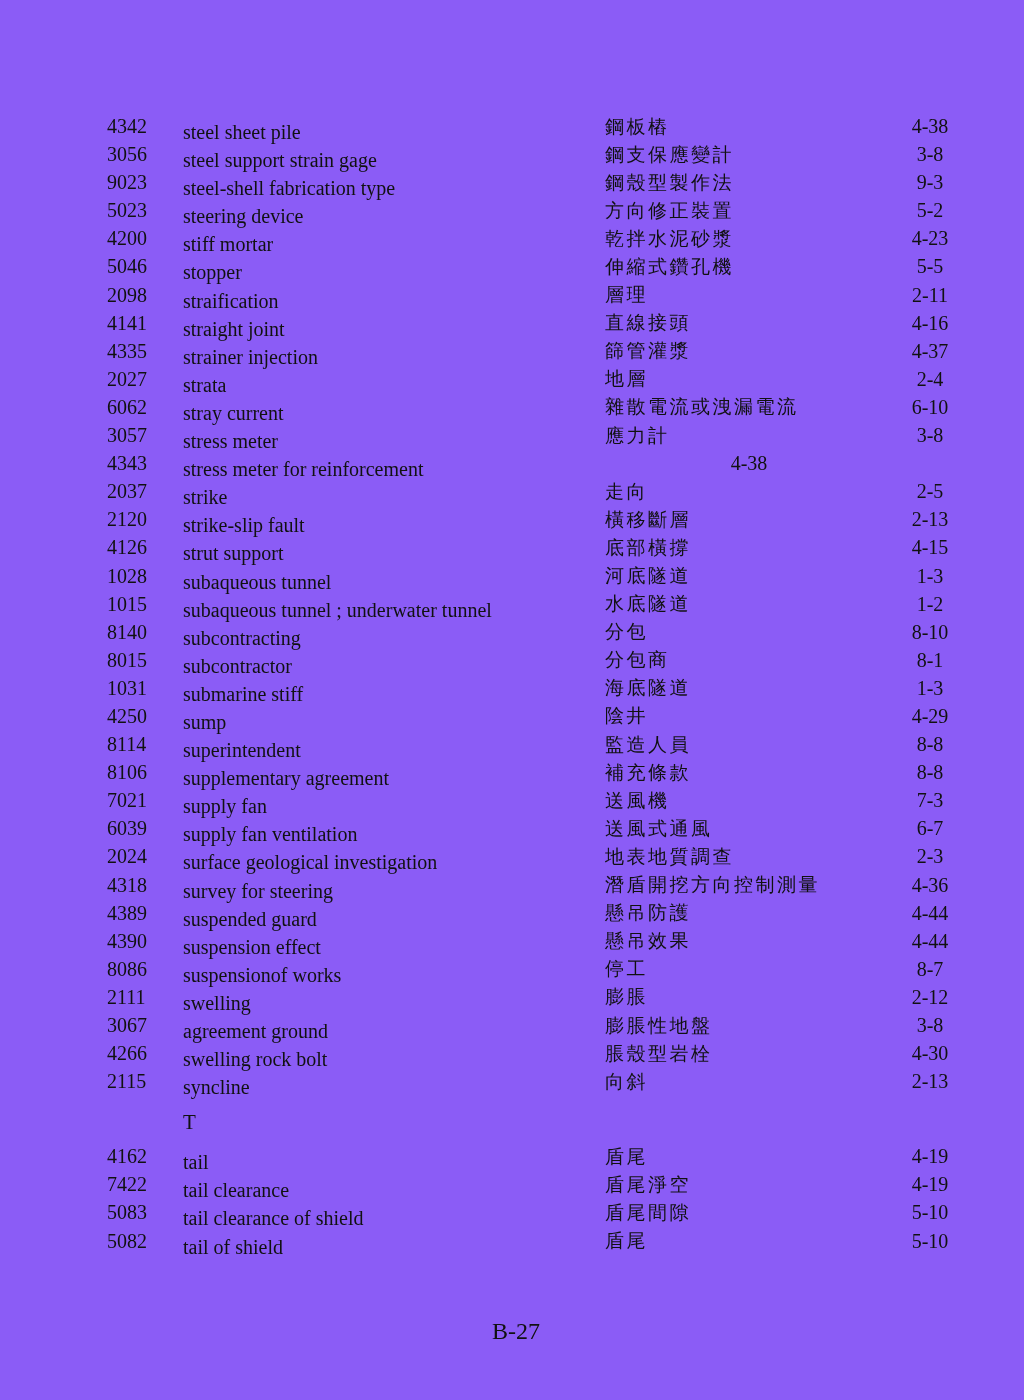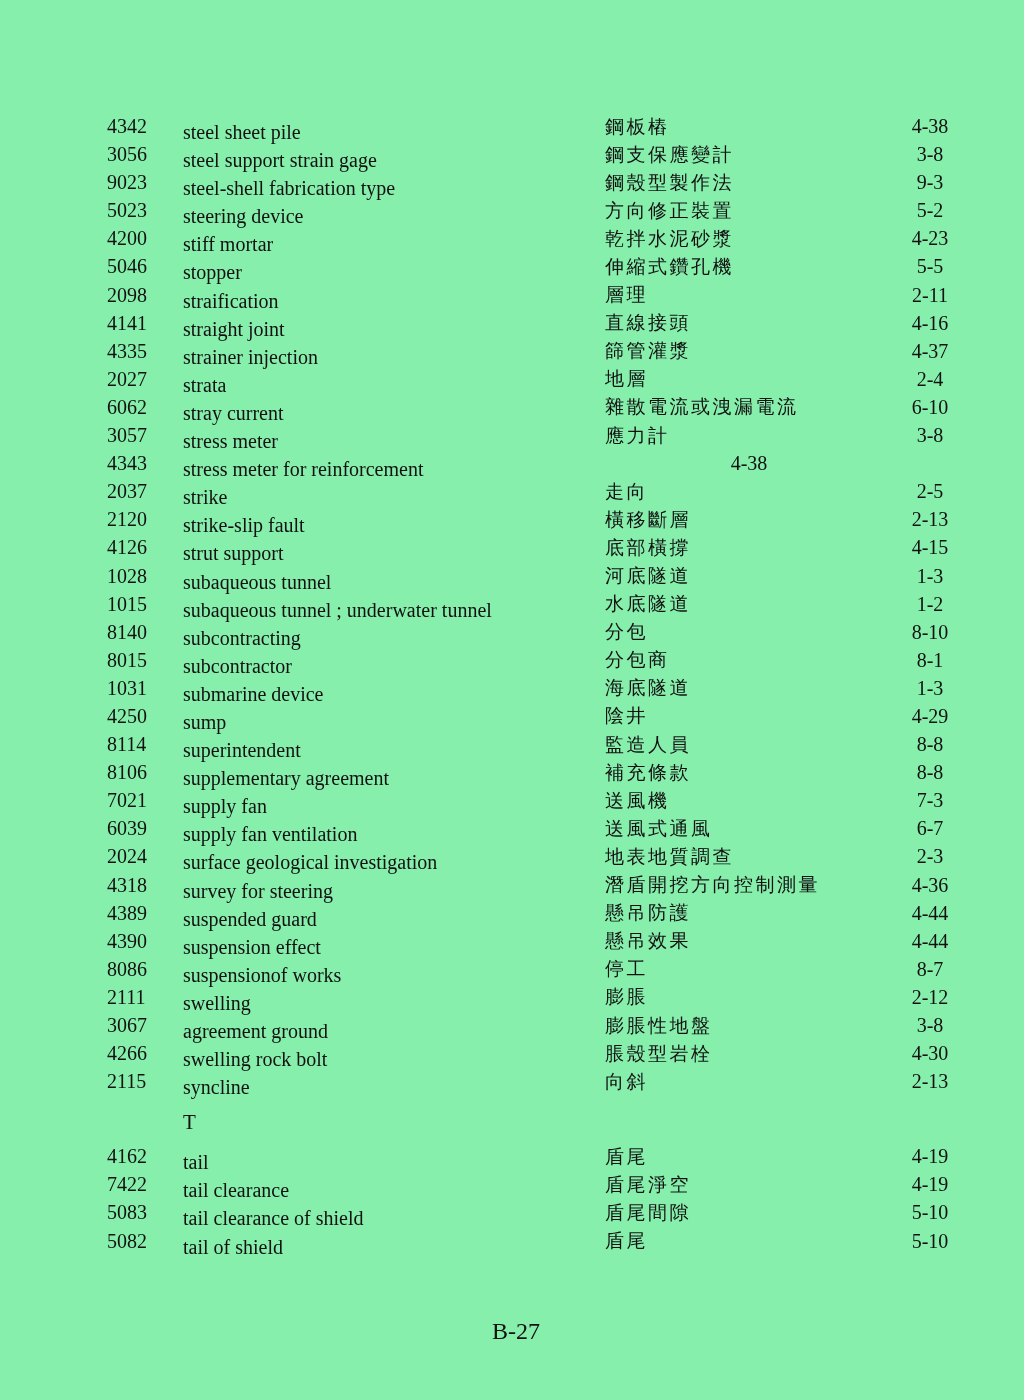--- a/index.html
+++ b/index.html
@@ -11,21 +11,21 @@
     width: 1024px;
     height: 1400px;
     font-family: "Liberation Serif", serif;
     color: #111111;
     overflow: hidden;
   }
   .page {
     position: relative;
     width: 1024px;
     height: 1400px;
-    background: #86efac;
+    background: #8b5cf6;
   }
   .glossary {
     position: absolute;
     top: 109px;
     left: 107px;
     width: 860px;
   }
   .row {
     display: grid;
     grid-template-columns: 76px 422px 288px 74px;
@@ -207,21 +207,21 @@
 
   <div class="row">
     <span class="cell-id">8015</span>
     <span class="cell-en">subcontractor</span>
     <span class="cell-zh">分包商</span>
     <span class="cell-ref">8-1</span>
   </div>
 
   <div class="row">
     <span class="cell-id">1031</span>
-    <span class="cell-en">submarine device</span>
+    <span class="cell-en">submarine stiff</span>
     <span class="cell-zh">海底隧道</span>
     <span class="cell-ref">1-3</span>
   </div>
 
 
   <div class="row">
     <span class="cell-id">4250</span>
     <span class="cell-en">sump</span>
     <span class="cell-zh">陰井</span>
     <span class="cell-ref">4-29</span>

